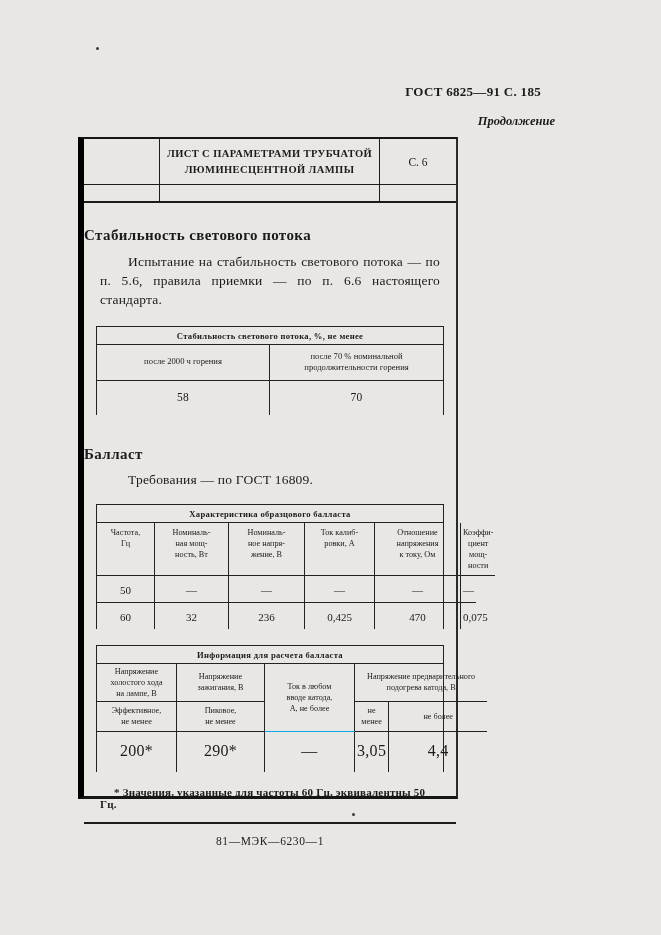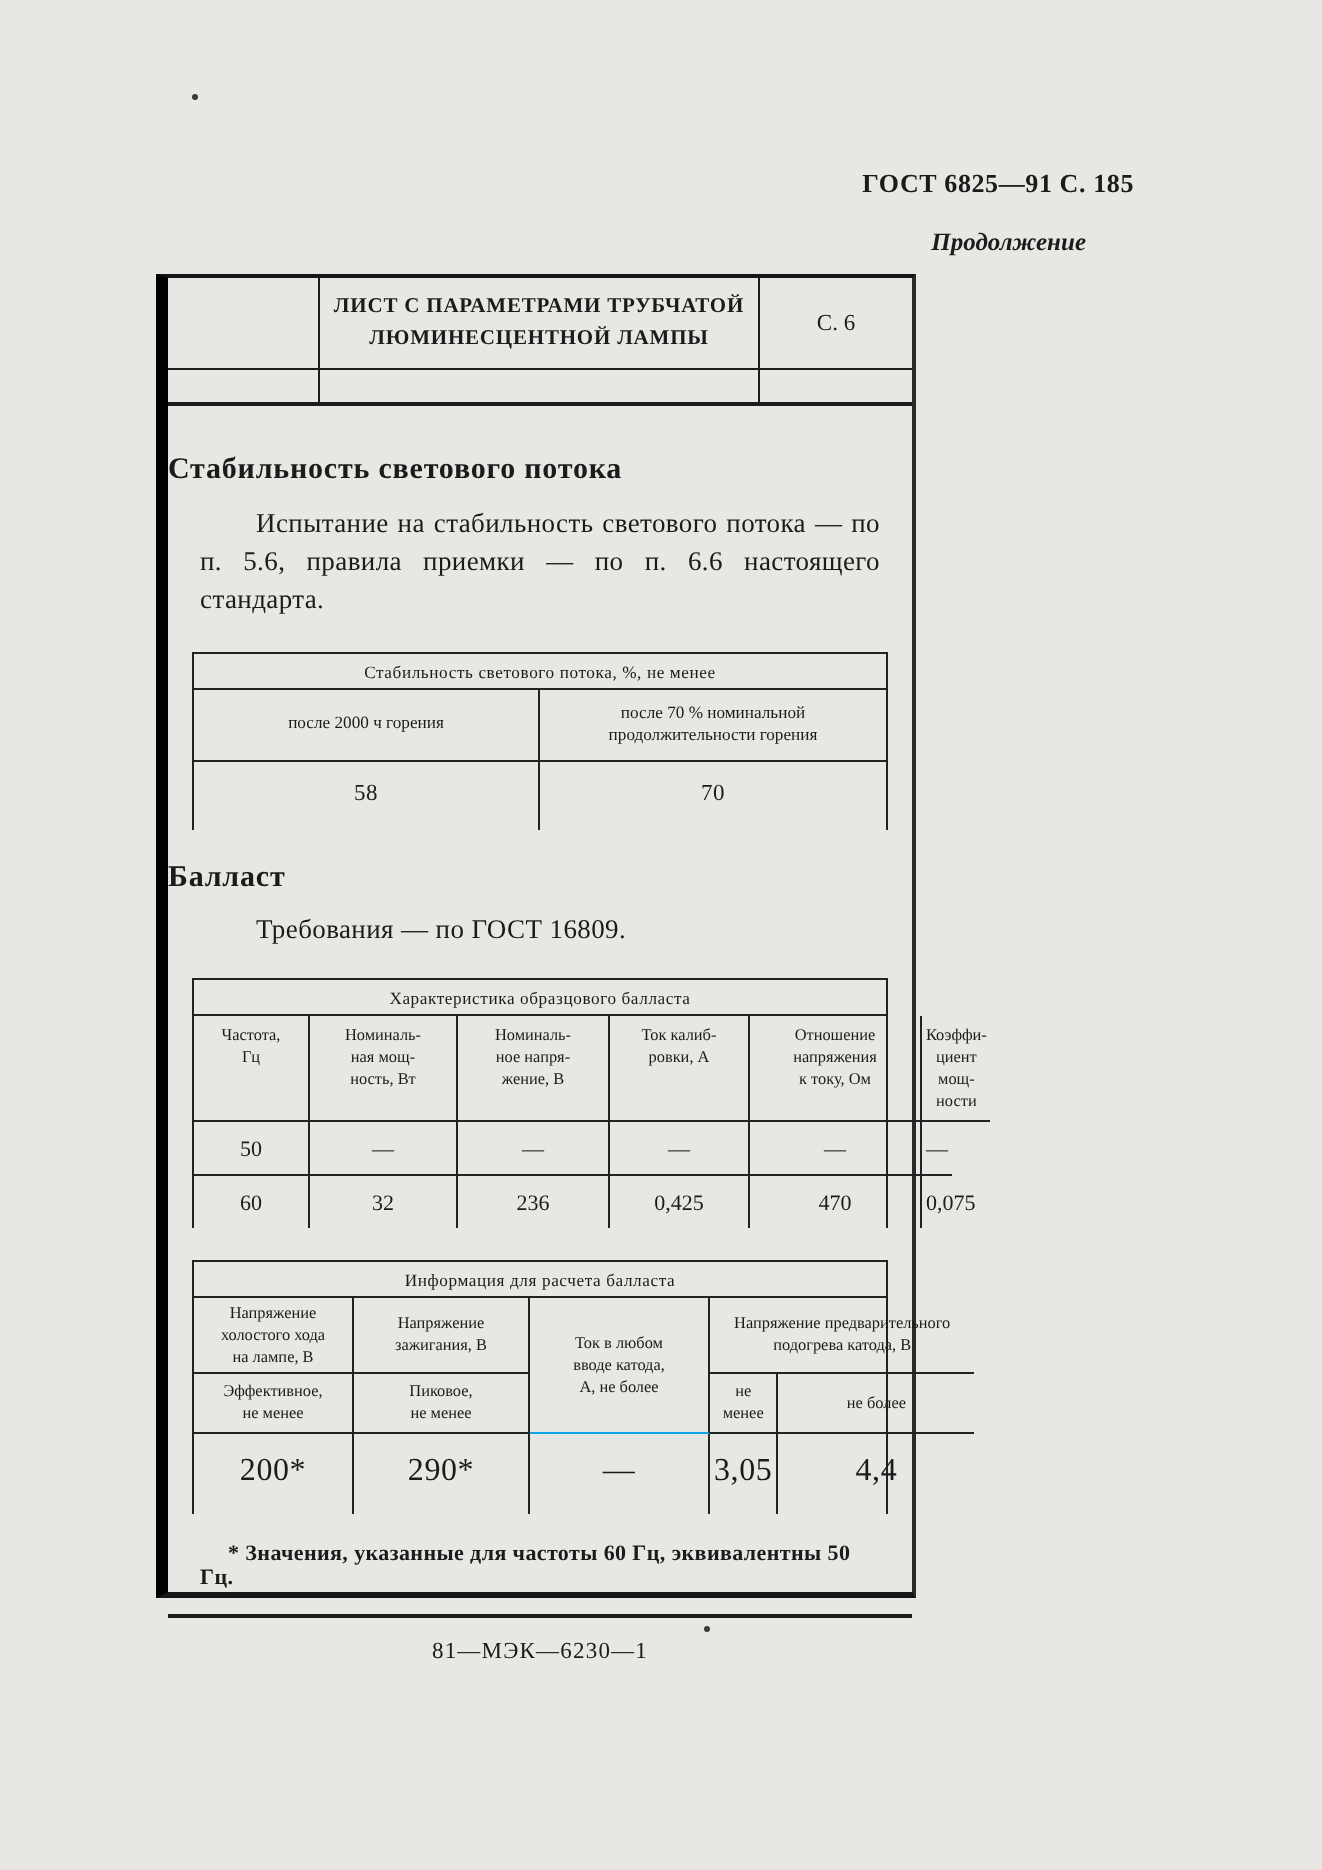--- a/index.html
+++ b/index.html
@@ -3,25 +3,25 @@
 <meta charset="utf-8">
 <style>
   * { margin:0; padding:0; box-sizing:border-box; }
   html,body { background:#c9c8c4; }
   body { font-family:"Liberation Serif","DejaVu Serif",serif; color:#1b1b1b; }
   .page {
     position:relative; width:661px; height:935px; margin:0 auto;
     background:#e8e7e3; overflow:hidden;
   }
   .gost-ref {
-    position:absolute; top:84px; right:94px;
+    position:absolute; top:84px; right:120px;
     font-size:13px; font-weight:bold; letter-spacing:.3px;
   }
   .continuation {
-    position:absolute; top:114px; right:118px;
+    position:absolute; top:114px; right:106px;
     font-size:12.5px; font-weight:bold; font-style:italic;
   }
   .frame {
     position:absolute; left:78px; top:137px; width:380px; height:662px;
     border-top:2px solid #161616; border-right:2px solid #2a2a2a;
     border-bottom:3px solid #161616; border-left:6px solid #000;
     background:#e8e7e3;
   }
   
   .sheet-header {
@@ -35,30 +35,30 @@
     display:flex; flex-direction:column; align-items:center; justify-content:center;
     font-weight:bold; font-size:10.5px; letter-spacing:.4px; text-align:center; line-height:1.5;
   }
   .sh-pageref {
     display:flex; align-items:center; justify-content:center;
     font-size:11.5px;
   }
   
   .heading { text-align:left; font-weight:bold; font-size:15px; letter-spacing:.4px; }
   .h1 { margin-top:24px; }
-  .h2 { margin-top:16px; }
+  .h2 { margin-top:31px; }
   .para {
     margin:9px 16px 0 16px; font-size:13.5px; line-height:1.4;
     text-align:justify; text-indent:28px; letter-spacing:.2px;
   }
   .req-line { margin:9px 16px 0 16px; font-size:13.5px; text-indent:28px; letter-spacing:.2px; }
   
   .tbox { margin:16px 12px 0 12px; border:1px solid #222; border-bottom:none; }
   .t-title {
-    text-align:center; font-weight:normal; font-size:8.6px; letter-spacing:.3px;
+    text-align:center; font-weight:bold; font-size:8.6px; letter-spacing:.3px;
     padding:4px 2px 3px 2px; border-bottom:1px solid #222;
   }
   .cell {
     white-space:pre-line; text-align:center; font-size:8.2px; line-height:1.35;
     padding:4px 2px; border-right:1px solid #222;
   }
   .cell.lastcol { border-right:none; }
   .hdr { border-bottom:1px solid #222; }
   .val { font-size:11.5px; padding-top:9px; letter-spacing:.3px; }
   

